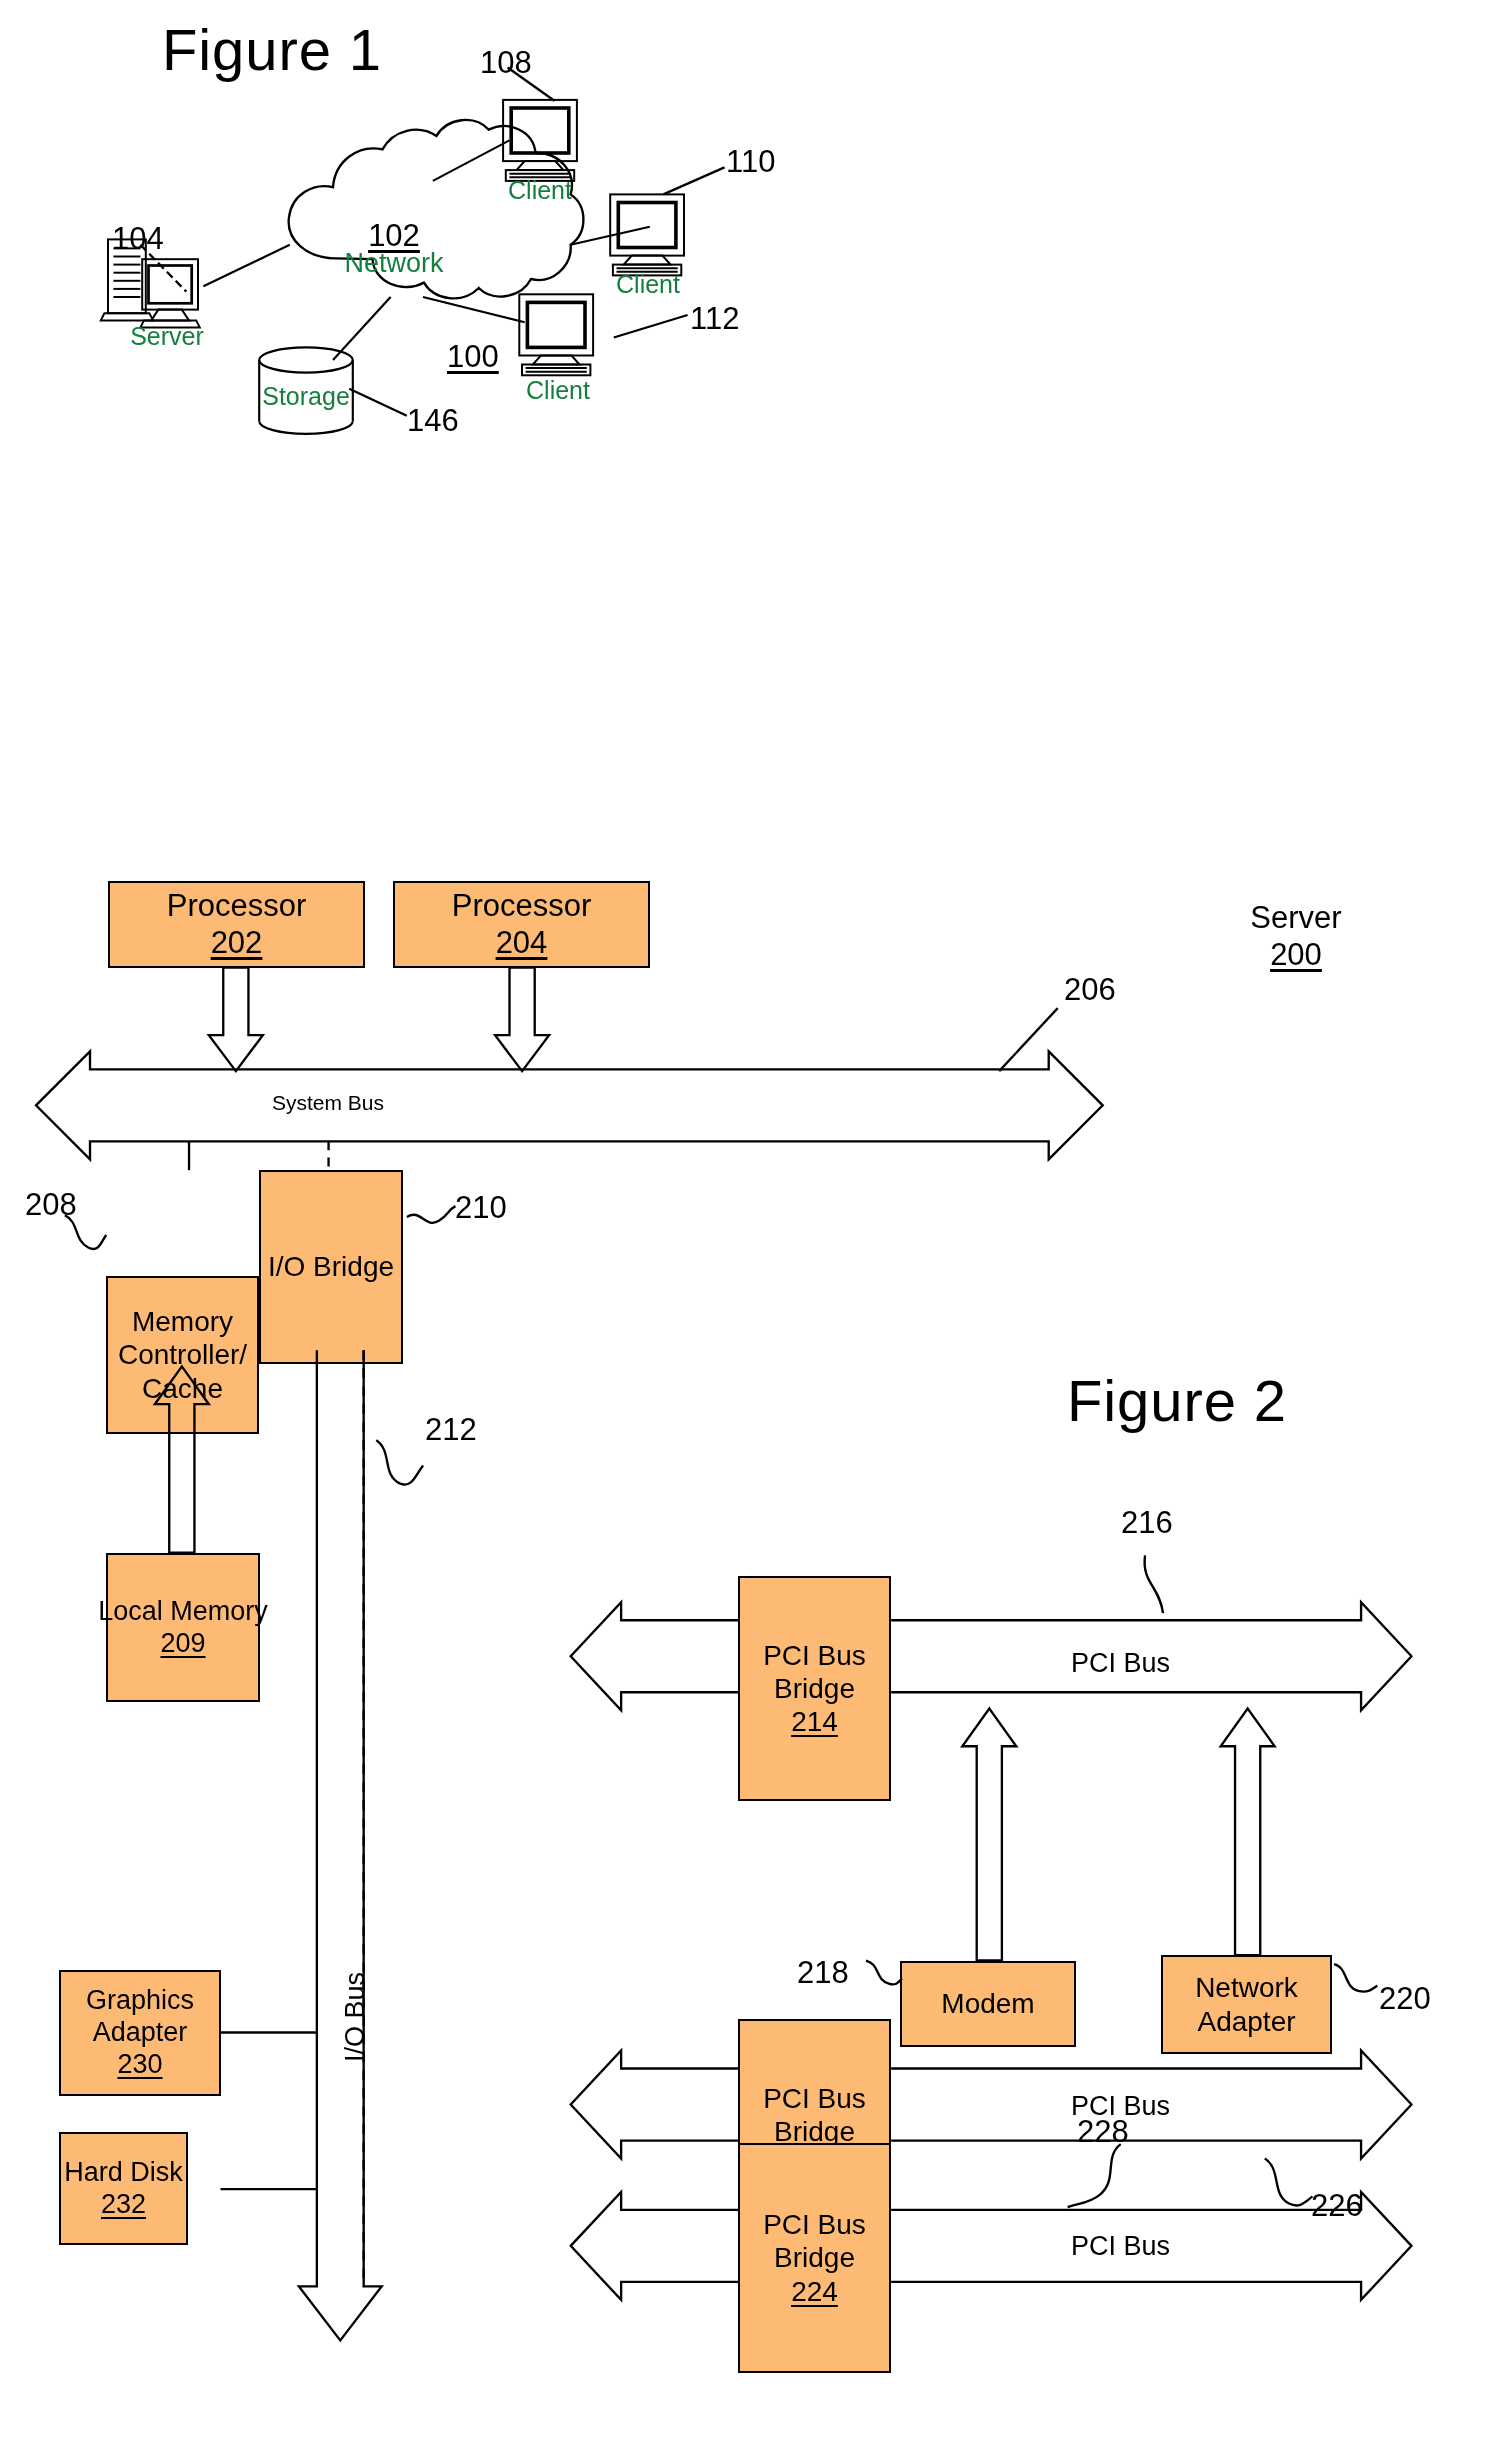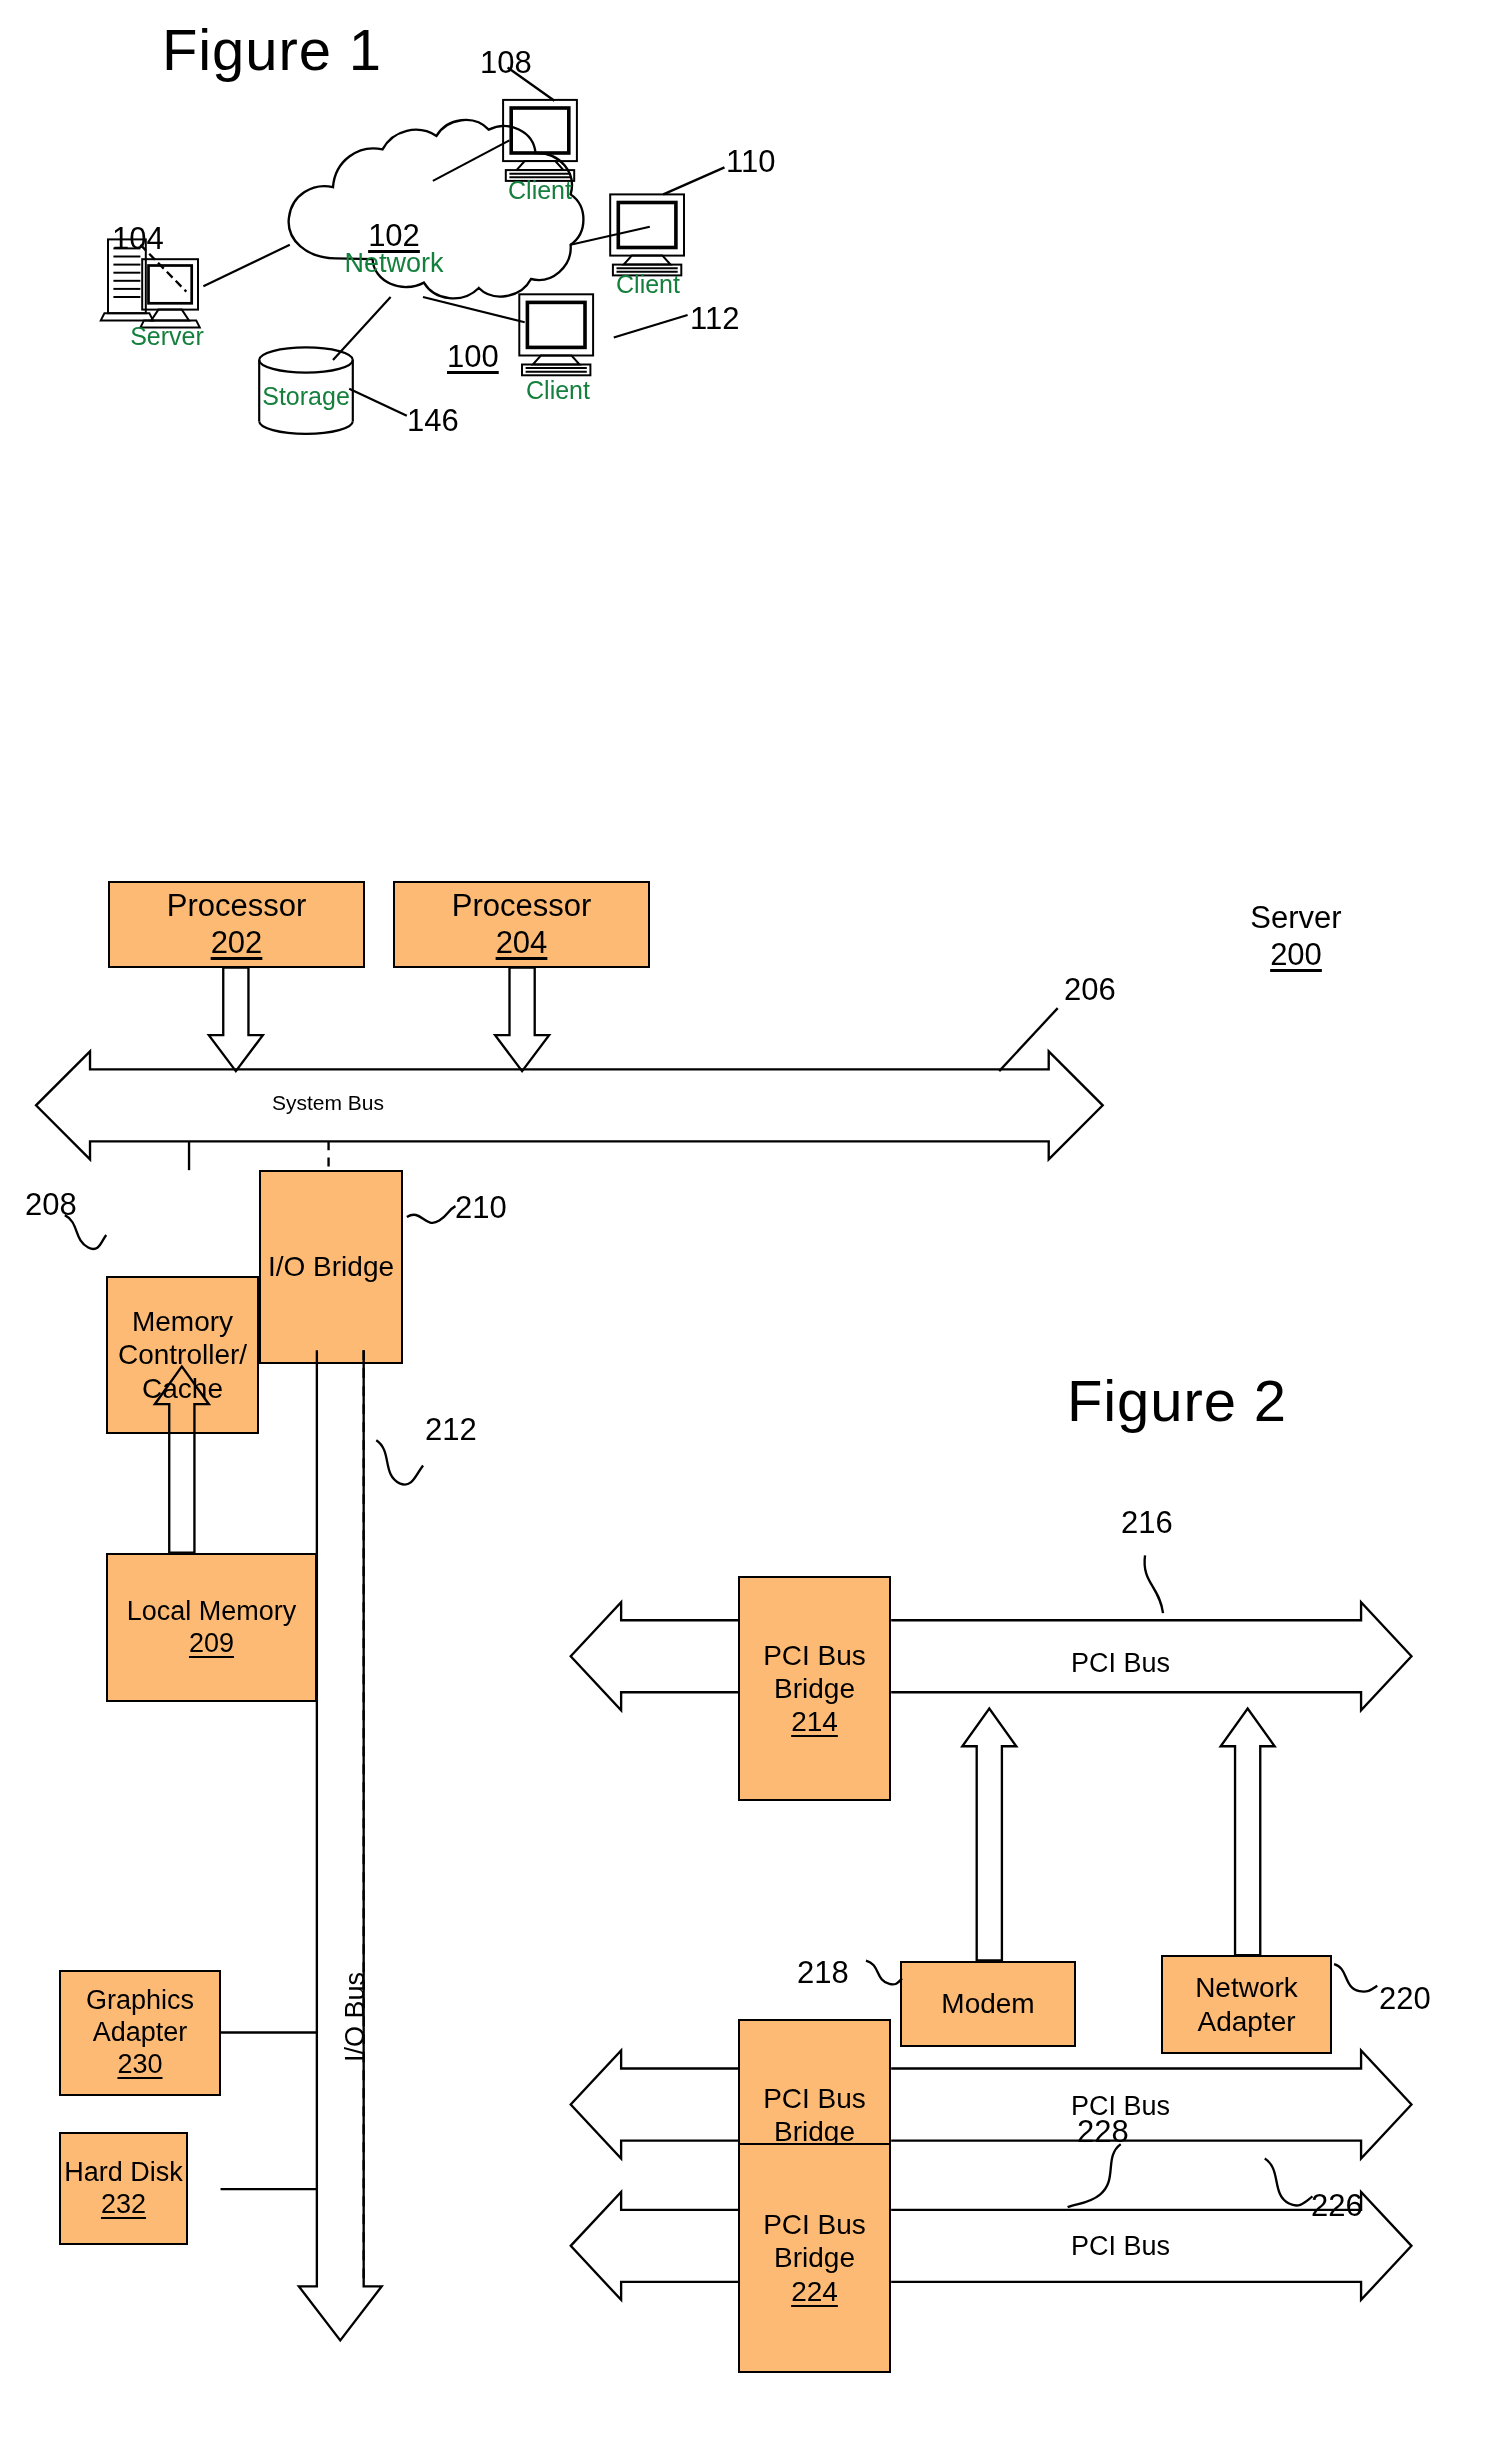--- a/index.html
+++ b/index.html
@@ -226,21 +226,21 @@
       <div>Memory</div>
       <div>Controller/</div>
       <div>Cache</div>
     </div>
   </div>
 
   <div class="abs node-box" style="left:259px; top:1170px; width:144px; height:194px;">
     <div class="box-txt" style="font-size:28px;">I/O Bridge</div>
   </div>
 
-  <div class="abs node-box" style="left:106px; top:1553px; width:211px; height:149px;">
+  <div class="abs node-box" style="left:106px; top:1553px; width:154px; height:149px;">
     <div class="box-txt" style="font-size:27px;">
       <div>Local Memory</div>
       <div class="und">209</div>
     </div>
   </div>
 
   <div class="abs node-box" style="left:59px; top:1970px; width:162px; height:126px;">
     <div class="box-txt" style="font-size:27px;">
       <div>Graphics</div>
       <div>Adapter</div>

